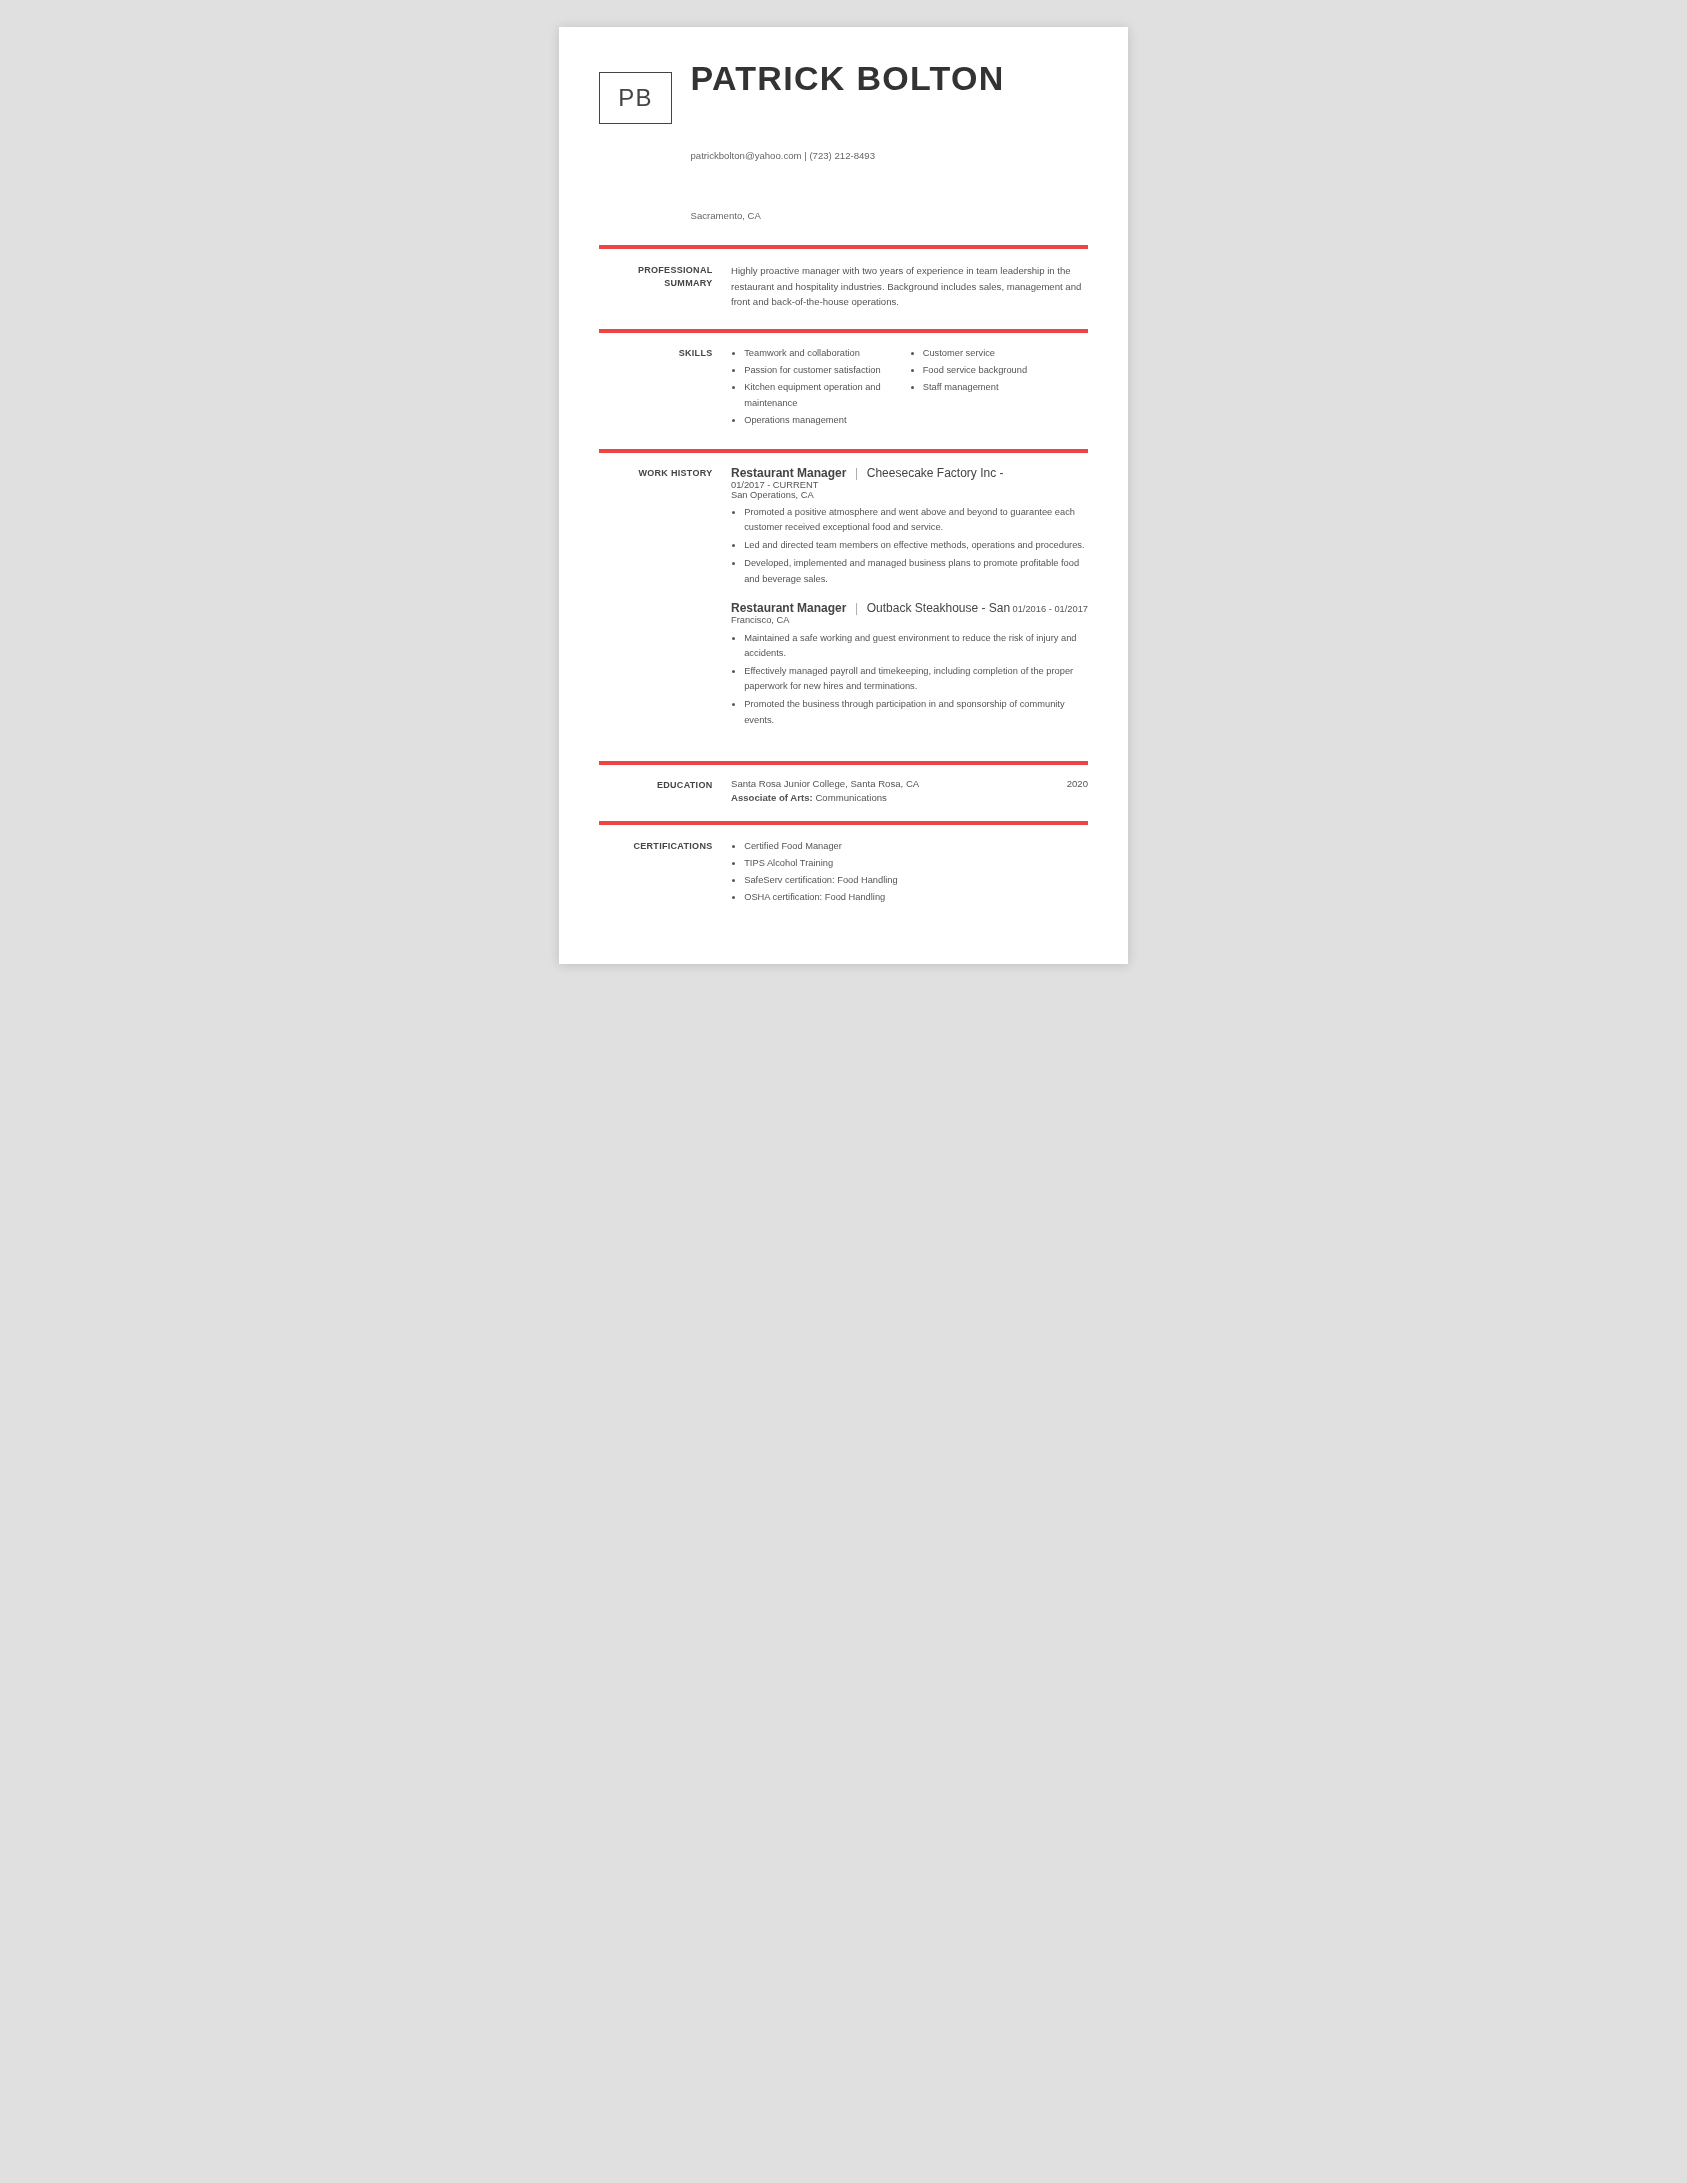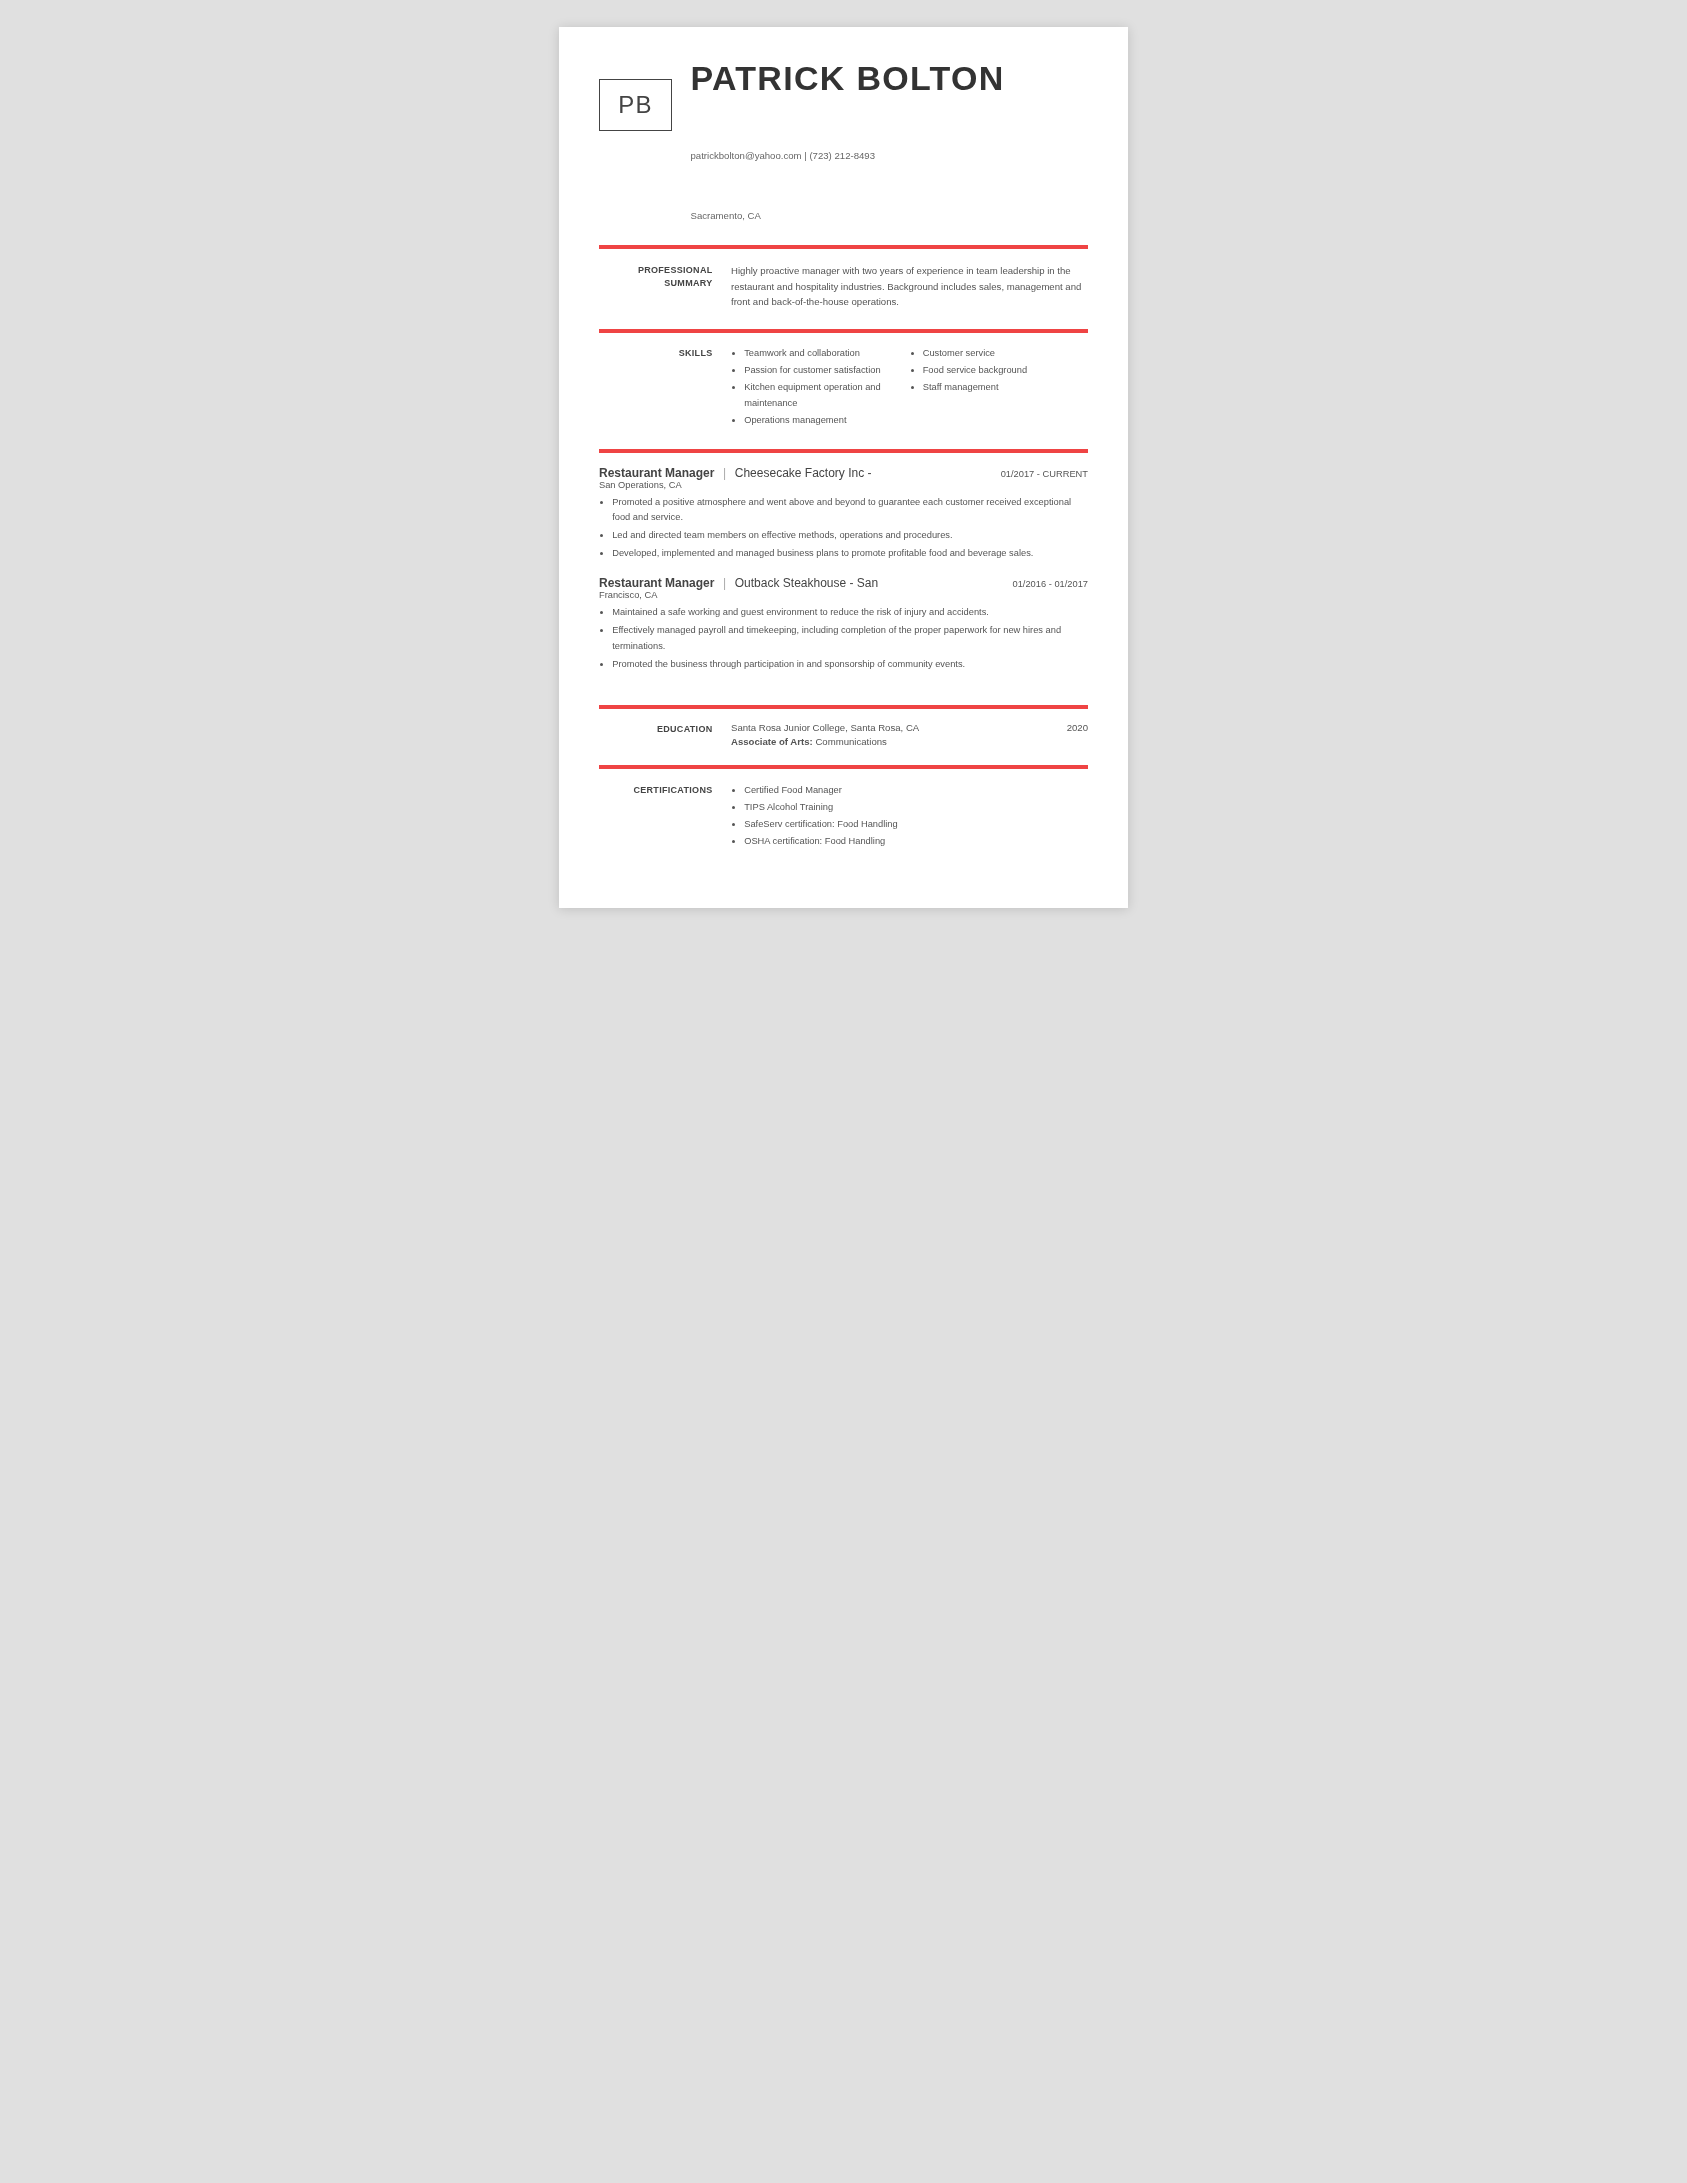--- a/index.html
+++ b/index.html
@@ -30,21 +30,21 @@
     }
     .avatar-box {
       width: 73px;
       height: 52px;
       border: 1.7px solid #444;
       display: flex;
       align-items: center;
       justify-content: center;
       flex-shrink: 0;
       margin-right: 18.5px;
-      margin-top: 19px;
+      margin-top: 12px;
     }
     .avatar-initials {
       font-size: 24px;
       font-weight: 400;
       color: #444;
       letter-spacing: 1.3px;
     }
     .header-info {
       display: flex;
       flex-direction: column;
@@ -249,20 +249,23 @@
             <li>Customer service</li>
             <li>Food service background</li>
             <li>Staff management</li>
           </ul>
         </div>
       </div>
     </div>
   </div>
 
   <div class="section-row">
+    <div class="section-label-col">
+      <div class="section-label">WORK HISTORY</div>
+    </div>
     <div class="section-content">
 
       <div class="job-block">
         <div class="job-header-row">
           <span class="job-title-company">
             <span class="job-title">Restaurant Manager</span>
             <span class="job-separator"> | </span>
             <span class="job-company">Cheesecake Factory Inc -</span>
           </span>
           <span class="job-dates">01/2017 - CURRENT</span>

